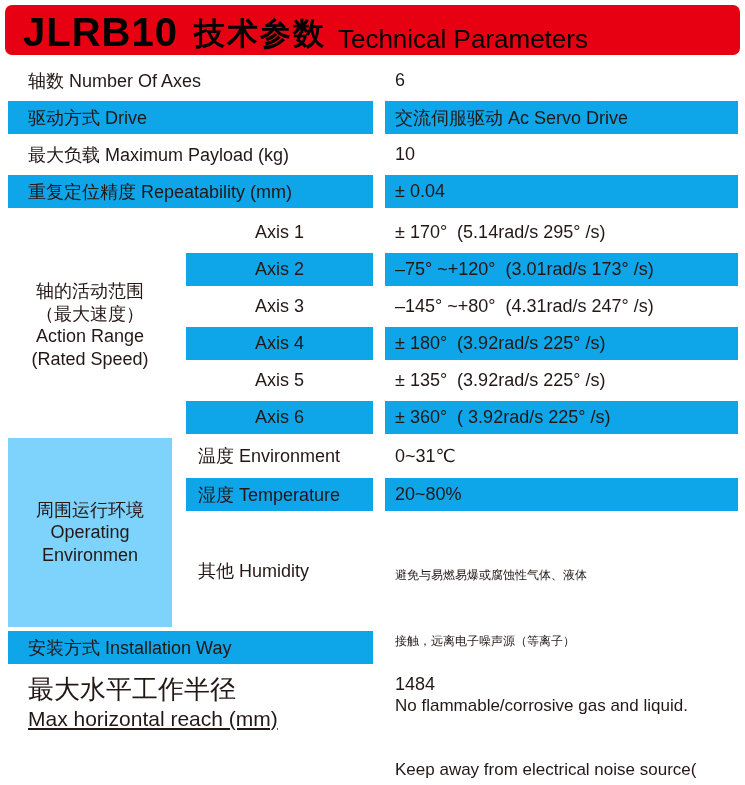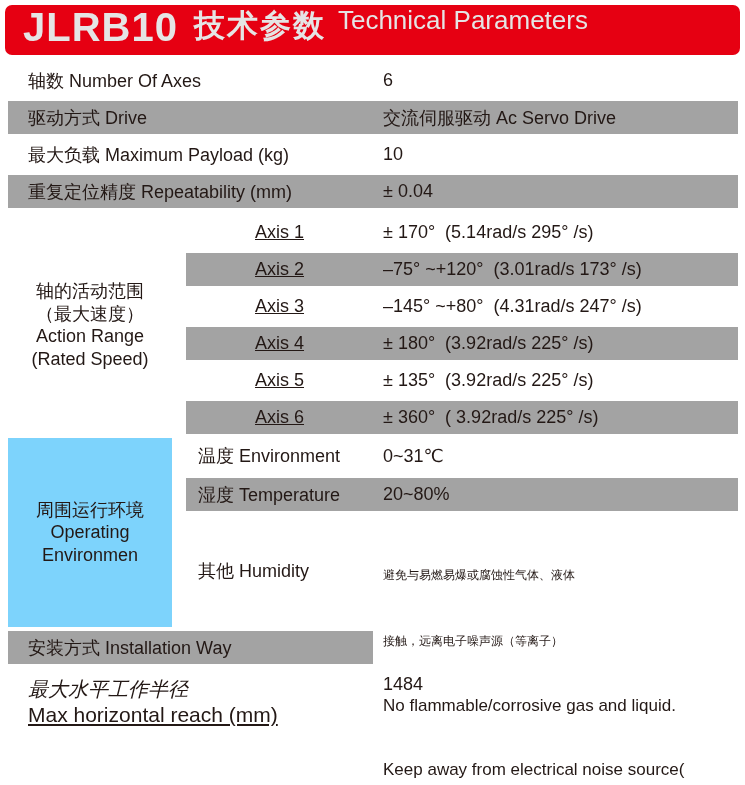--- a/index.html
+++ b/index.html
@@ -7,61 +7,61 @@
     width:745px;height:785px;background:#ffffff;
     font-family:"Liberation Sans","DejaVu Sans",sans-serif;
     color:#231815;overflow:hidden;
   }
   .page{width:745px;height:785px;position:relative;}
 
   
   .banner{
     position:absolute;left:5px;top:5px;width:735px;height:50px;
     background:#E60012;border-radius:7px;
-    display:flex;align-items:flex-start;color:#e5e5e5;
+    display:flex;align-items:flex-end;color:#000000;
     white-space:nowrap;
   }
   .banner .model{font-size:40px;font-weight:bold;letter-spacing:1px;margin-left:18px;}
   .banner .t-cn{font-size:31px;font-weight:bold;margin-left:16px;letter-spacing:2px;}
   .banner .t-en{font-size:26px;margin-left:12px;}
 
   
   .tbl{position:absolute;left:8px;top:62px;width:730px;}
-  .row{display:flex;gap:0;height:37px;}
+  .row{display:flex;gap:12px;height:37px;}
   .row .cell{margin:2px 0;display:flex;align-items:center;box-sizing:border-box;}
   .cell-label{width:365px;padding-left:20px;font-size:18px;}
   .cell-value{flex:1;padding-left:10px;font-size:18px;white-space:pre-wrap;}
-  .shaded > .cell{background:#a3a3a3;}
+  .shaded > .cell{background:#0ea5e9;}
 
   
   .section{display:flex;gap:14px;}
   .section-header{
     width:164px;margin:2px 0;display:flex;flex-direction:column;
     justify-content:center;align-items:center;text-align:center;
     font-size:18px;line-height:1.25;box-sizing:border-box;
   }
   .section-header.gray{background:#7dd3fc;}
   .section-rows{flex:1;display:flex;flex-direction:column;}
   .cell-mid{width:187px;box-sizing:border-box;}
-  .mid-center{justify-content:center;text-align:center;padding-left:0;text-decoration:underline;}
+  .mid-center{justify-content:center;text-align:center;padding-left:0;}
   .mid-left{justify-content:flex-start;padding-left:12px;}
   .cell-mid.cell{font-size:18px;}
 
   .axis-gap{height:4px;}
 
   .row-temp{height:40px;}
   .row-other{height:116px;}
   .row-other .cell{align-items:center;}
   .row-other .cell-value{display:block;padding-top:6px;}
   .other-cn{font-size:12px;line-height:24px;}
   .other-en{font-size:17px;line-height:22px;}
 
   .row-reach{height:73px;}
   .row-reach .cell-label{flex-direction:column;align-items:flex-start;justify-content:center;line-height:1.25;}
-  .reach-cn{font-size:20px;font-style:italic;}
+  .reach-cn{font-size:26px;}
   .reach-en{font-size:21px;text-decoration:underline;}
   .row-reach .cell-value{align-items:flex-start;padding-top:6px;}
   .row-mass{height:38px;}
 </style>
 </head>
 <body>
 
 <div class="page">
 
   <div class="banner">

